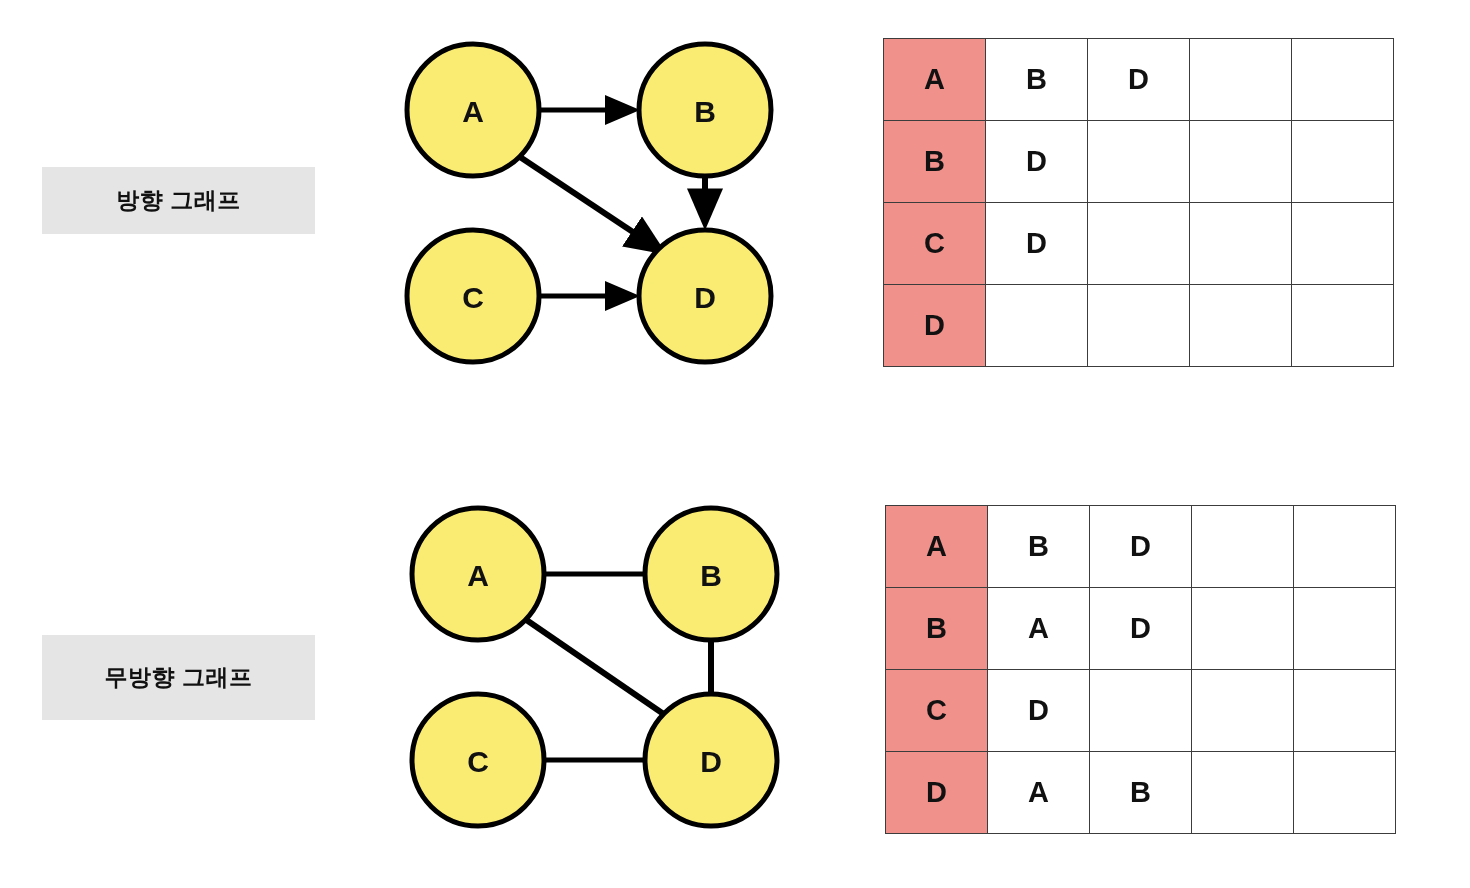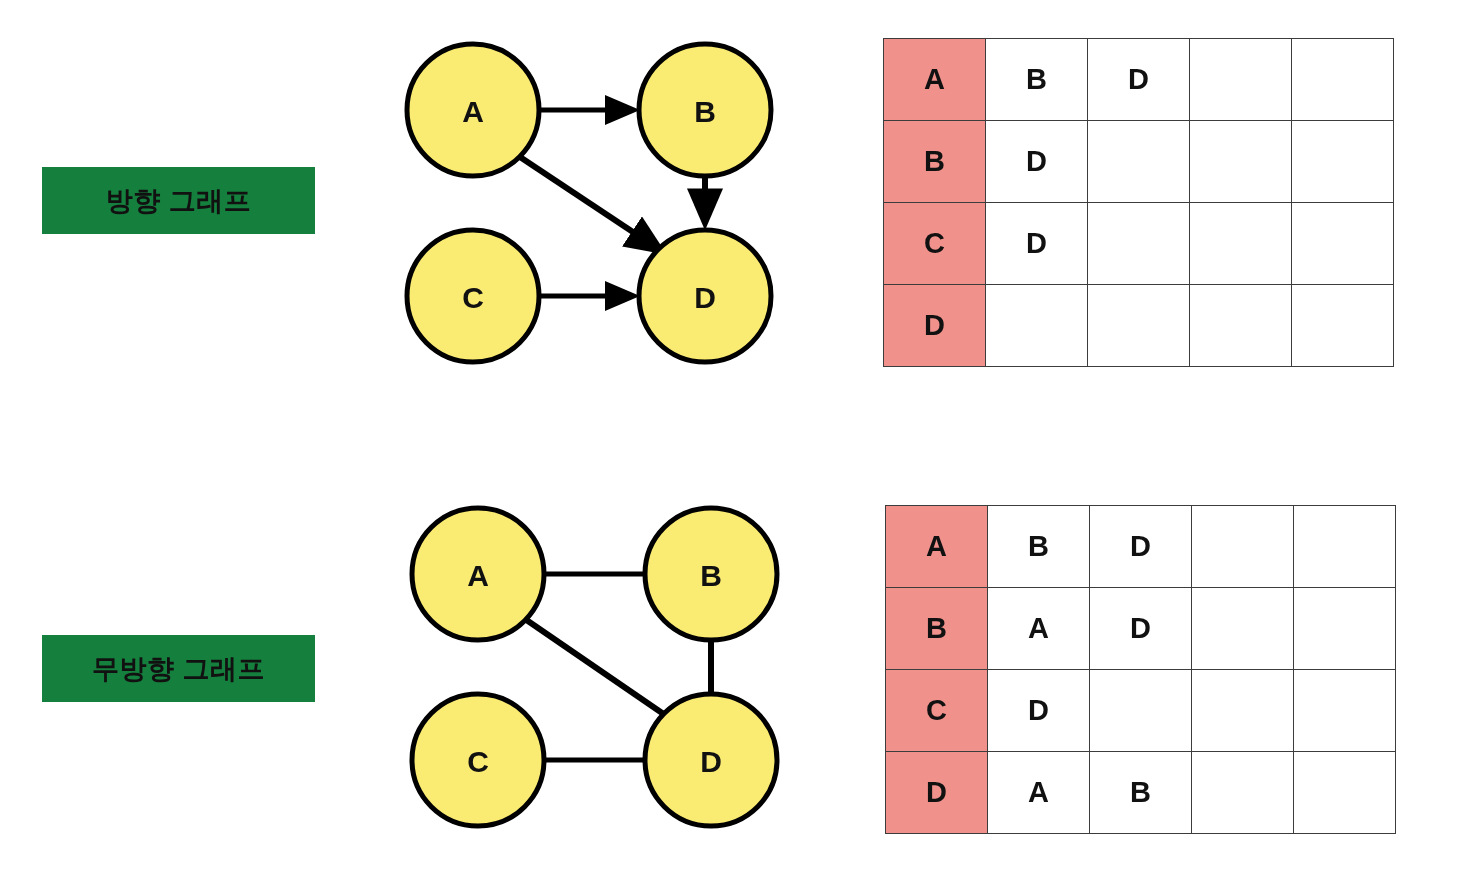--- a/index.html
+++ b/index.html
@@ -14,29 +14,29 @@
     overflow: hidden;
     font-family: "Liberation Sans", "DejaVu Sans", sans-serif;
   }
 
   
   .label-chip {
     position: absolute;
     display: flex;
     align-items: center;
     justify-content: center;
-    background: #15803d;
+    background: #e5e5e5;
     color: #111111;
     font-weight: bold;
-    font-size: 27px;
+    font-size: 23px;
     letter-spacing: 0.5px;
     white-space: nowrap;
   }
   #chip-directed   { left: 42px; top: 167px; width: 273px; height: 67px; }
-  #chip-undirected { left: 42px; top: 635px; width: 273px; height: 67px; }
+  #chip-undirected { left: 42px; top: 635px; width: 273px; height: 85px; }
 
   
   .graph-svg {
     position: absolute;
     overflow: visible;
   }
   #graph-directed   { left: 390px; top: 20px;  width: 420px; height: 360px; }
   #graph-undirected { left: 390px; top: 485px; width: 420px; height: 360px; }
 
   .node-circle {

